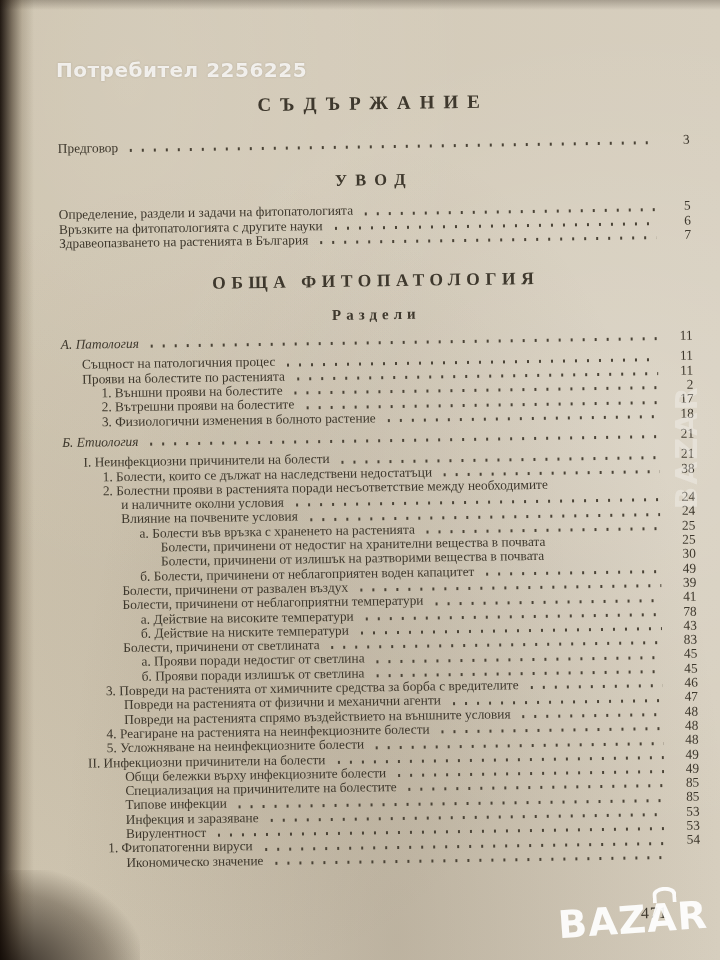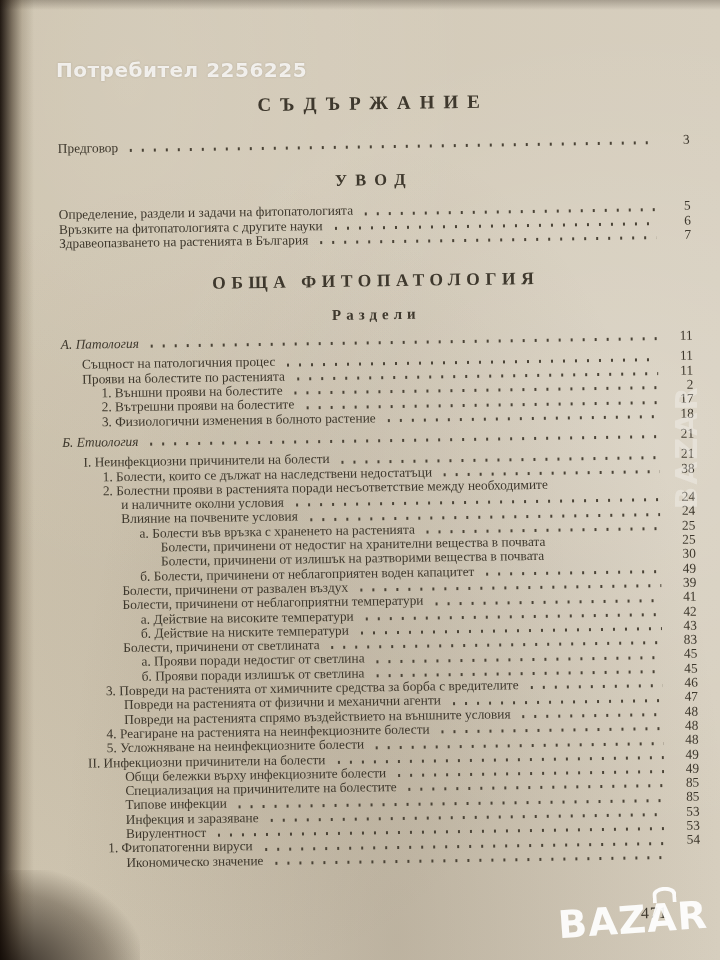--- a/index.html
+++ b/index.html
@@ -177,21 +177,21 @@
         <span class="pg">39</span>
       </div>
       <div class="row i3">
         <span class="lbl">Болести, причинени от неблагоприятни температури</span>
         <span class="dots"></span>
         <span class="pg">41</span>
       </div>
       <div class="row i4">
         <span class="lbl">а. Действие на високите температури</span>
         <span class="dots"></span>
-        <span class="pg">42</span>
+        <span class="pg">78</span>
       </div>
       <div class="row i4">
         <span class="lbl">б. Действие на ниските температури</span>
         <span class="dots"></span>
         <span class="pg">43</span>
       </div>
       <div class="row i3">
         <span class="lbl">Болести, причинени от светлината</span>
         <span class="dots"></span>
         <span class="pg">83</span>

